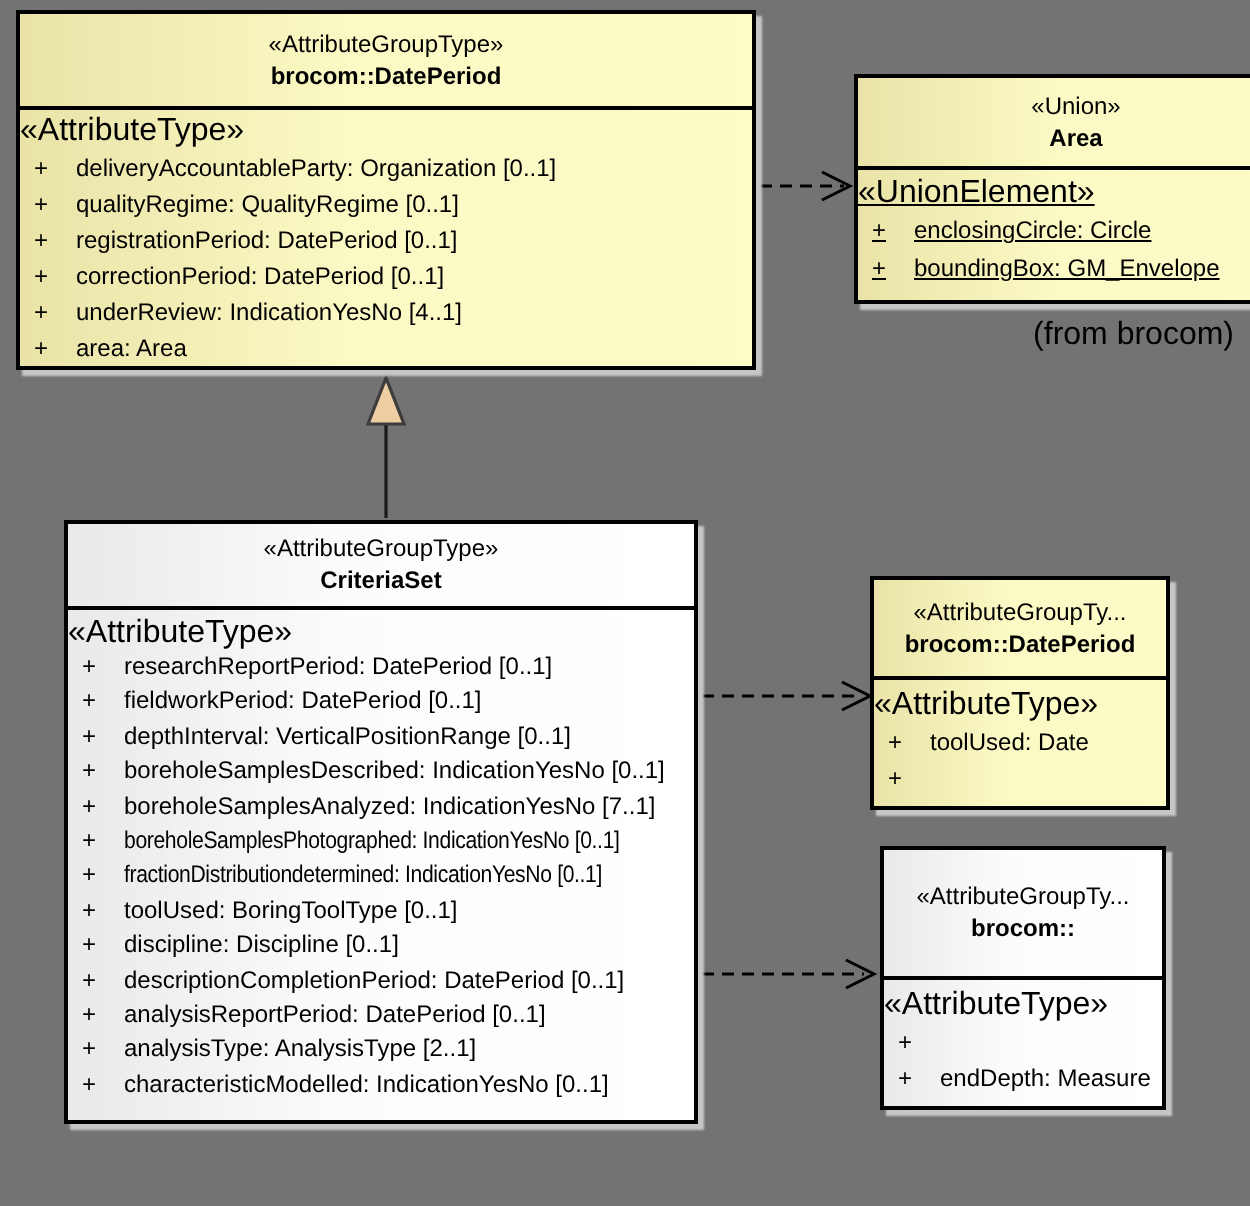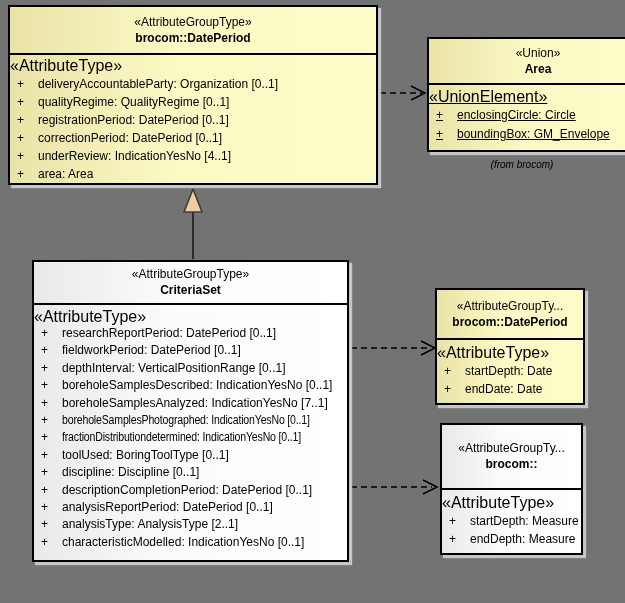--- a/index.html
+++ b/index.html
@@ -25,21 +25,21 @@
   .attr-stereo { font-size:16px; padding-left:0; }
   .attr-row { display:flex; font-size:12px; white-space:nowrap; }
   .vis      { flex:0 0 auto; width:21px; padding-left:7px; }
   .atext    { flex:1 1 auto; overflow:hidden; }
   .lh18 .attr-stereo, .lh18 .attr-row { line-height:18px; }
   .lh19 .attr-stereo, .lh19 .attr-row { line-height:19px;text-decoration:underline; }
   .lh17 .attr-stereo { line-height:17px; }
   .lh17 .attr-row    { line-height:17.4px; }
   .squeeze .atext { transform:scaleX(0.88); transform-origin:0 50%; letter-spacing:-0.2px; }
   .note-from {
-    position:absolute; font-size:10px; font-style:italic; text-align:center;
+    position:absolute; font-size:16px; text-align:right;
   }
   .connector-layer { position:absolute; left:0; top:0; pointer-events:none; }
 </style>
 </head>
 <body>
 
 <div class="canvas">
 
   <svg class="connector-layer" width="625" height="603" viewBox="0 0 625 603">
     <g>
@@ -177,39 +177,37 @@
 
   <div class="uml-box fill-yellow lh18" style="left:435px; top:288px; width:150px; height:117px;">
     <div class="box-header" style="height:50px;">
       <div class="stereo">«AttributeGroupTy...</div>
       <div class="bname">brocom::DatePeriod</div>
     </div>
     <div class="attrs" style="padding-top:4px;">
       <div class="attr-stereo">«AttributeType»</div>
       <div class="attr-row">
           <span class="vis">+</span>
-          <span class="atext">startDepth: Date</span>
-        </div>
-      <div class="attr-row">
-          <span class="vis">+</span>
-          <span class="atext">endDate: Date</span>
+          <span class="atext">toolUsed: Date</span>
+        </div>
+      <div class="attr-row">
+          <span class="vis">+</span>
         </div>
     </div>
   </div>
 
   <div class="uml-box fill-white lh18" style="left:440px; top:423px; width:143px; height:132px;">
     <div class="box-header" style="height:65px;">
       <div class="stereo">«AttributeGroupTy...</div>
       <div class="bname">brocom::</div>
     </div>
     <div class="attrs" style="padding-top:4px;">
       <div class="attr-stereo">«AttributeType»</div>
       <div class="attr-row">
           <span class="vis">+</span>
-          <span class="atext">startDepth: Measure</span>
         </div>
       <div class="attr-row">
           <span class="vis">+</span>
           <span class="atext">endDepth: Measure</span>
         </div>
     </div>
   </div>
 
 </div>
 

